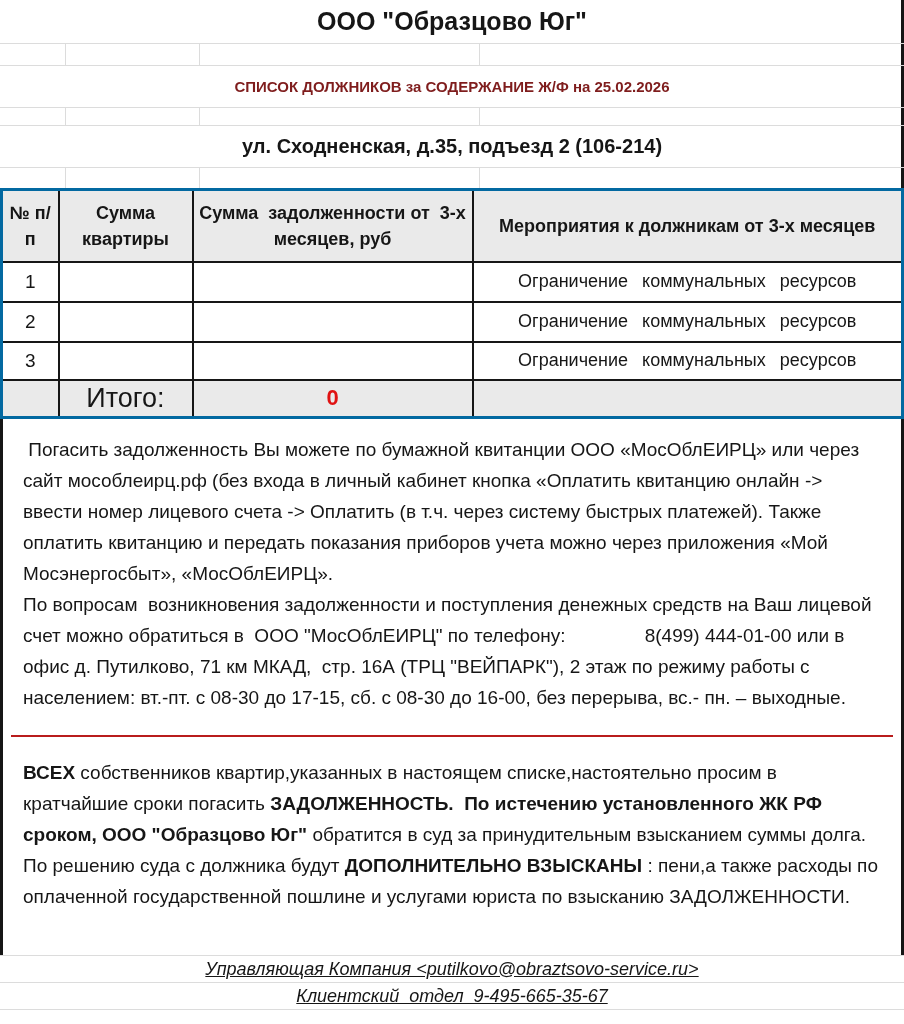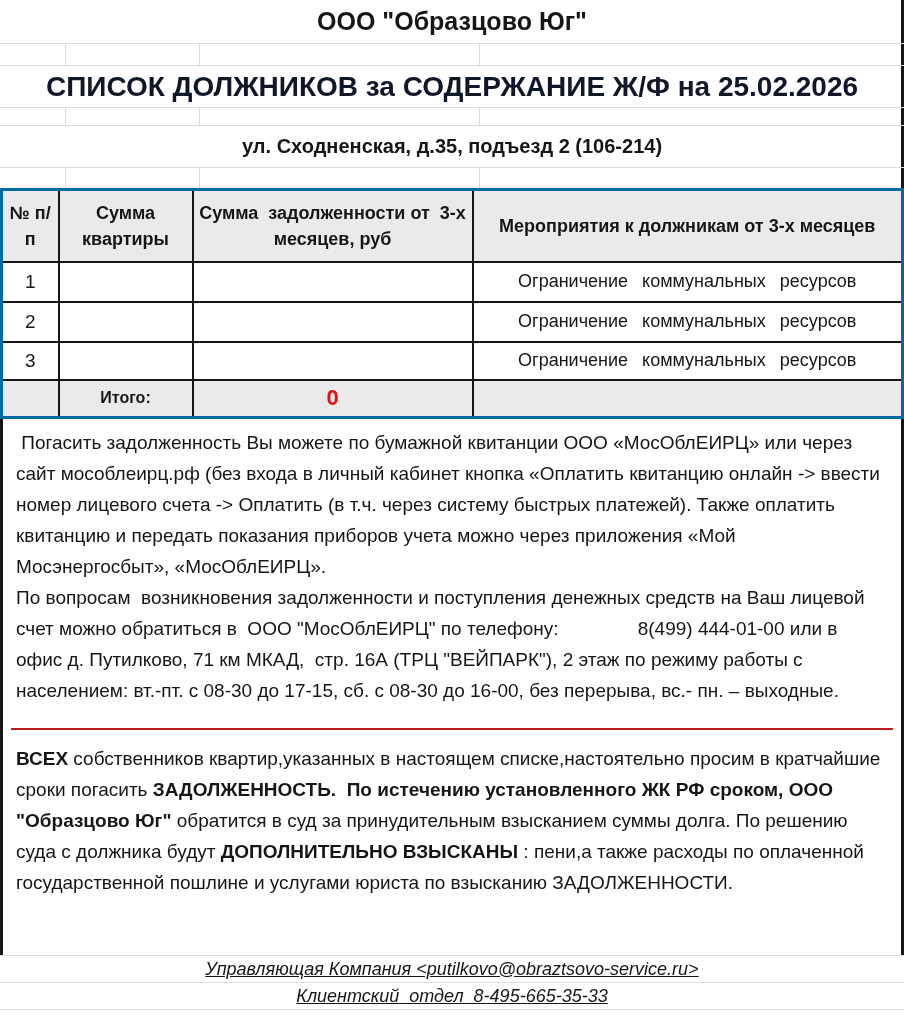--- a/index.html
+++ b/index.html
@@ -11,45 +11,45 @@
   .edge-right-top { position:absolute; top:0; right:0; width:3px; height:188px; background:#161616; }
 
   .r { box-sizing:border-box; display:flex; align-items:center; justify-content:center; position:relative; }
   .r-title   { height:44px; border-bottom:1px solid #dcdcdc; font-size:25px; font-weight:bold; }
   .r-gap     { border-bottom:1px solid #dcdcdc; }
   .g1 { height:22px; }
   .g2 { height:18px; }
   .g3 { height:20px; border-bottom:none; }
   .vline { position:absolute; top:0; bottom:0; width:1px; background:#dcdcdc; }
   .v1 { left:65px; } .v2 { left:199px; } .v3 { left:479px; }
-  .r-subtitle { height:42px; border-bottom:1px solid #dcdcdc; font-size:28px; font-weight:bold; color:#0f172a; }
+  .r-subtitle { height:42px; border-bottom:1px solid #dcdcdc; font-size:15px; font-weight:bold; color:#7f1d1d; }
   .r-address  { height:42px; border-bottom:1px solid #dcdcdc; font-size:20px; font-weight:bold; }
 
   table.debtors { width:904px; border-collapse:collapse; table-layout:fixed; }
   table.debtors { border:3px solid #0369a1; }
   table.debtors th, table.debtors td {
     border:2px solid #161616; padding:2px 4px; box-sizing:border-box;
     vertical-align:middle; text-align:center; overflow:hidden;
   }
   table.debtors th { background:#eaeaea; font-weight:bold; font-size:18px; line-height:1.45; }
   tr.hdr  { height:72px; }
   tr.row1, tr.row2 { height:40px; }
   tr.row3, tr.totals { height:38px; }
   td.c-num { font-size:19px; }
   td.c-action { font-size:18px; white-space:pre-wrap; word-spacing:2px; }
   tr.totals td { background:#eaeaea; }
-  td.total-label { font-size:16px; font-weight:bold; }
+  td.total-label { font-size:27px; font-weight:normal; }
   td.total-value { font-size:22px; font-weight:bold; color:#e01212; }
 
   .info-box {
     box-sizing:border-box; height:536px; overflow:hidden;
     border-left:3px solid #161616; border-right:3px solid #161616;
     padding:3px 8px 0 8px;
   }
-  .para { margin:5px; font-size:19px; line-height:31px; white-space:pre-wrap; }
+  .para { margin:12px; font-size:19px; line-height:31px; white-space:pre-wrap; }
   .p2-wrap { margin-top:22px; border-top:2px solid #b91c1c; padding-top:8px; }
 
   .footer-row { height:27px; border-top:1px solid #dcdcdc; box-sizing:border-box;
     display:flex; align-items:center; justify-content:center; font-size:18px;font-style:italic; }
   .footer-row span { text-decoration:underline; white-space:pre-wrap; }
   .bottom-sliver { height:4px; border-top:1px solid #dcdcdc; box-sizing:border-box; }
 </style>
 </head>
 <body>
 
@@ -126,16 +126,16 @@
 По вопросам  возникновения задолженности и поступления денежных средств на Ваш лицевой счет можно обратиться в  ООО "МосОблЕИРЦ" по телефону:               8(499) 444-01-00 или в офис д. Путилково, 71 км МКАД,  стр. 16А (ТРЦ "ВЕЙПАРК"), 2 этаж по режиму работы с населением: вт.-пт. с 08-30 до 17-15, сб. с 08-30 до 16-00, без перерыва, вс.- пн. – выходные.</p>
     <div class="p2-wrap">
       <p class="para"><span style="font-weight: bold;">ВСЕХ</span><span> собственников квартир,указанных в настоящем списке,настоятельно просим в кратчайшие сроки погасить </span><span style="font-weight: bold;">ЗАДОЛЖЕННОСТЬ.  По истечению установленного ЖК РФ сроком, ООО "Образцово Юг"</span><span> обратится в суд за принудительным взысканием суммы долга. По решению суда с должника будут </span><span style="font-weight: bold;">ДОПОЛНИТЕЛЬНО ВЗЫСКАНЫ</span><span> : пени,а также расходы по оплаченной государственной пошлине и услугами юриста по взысканию ЗАДОЛЖЕННОСТИ.</span></p>
     </div>
   </div>
 
   <div class="footer-row">
     <span>Управляющая Компания &lt;putilkovo@obraztsovo-service.ru&gt;</span>
   </div>
   <div class="footer-row">
-    <span>Клиентский  отдел  8-495-665-35-33</span>
+    <span>Клиентский  отдел  9-495-665-35-67</span>
   </div>
   <div class="bottom-sliver"></div>
 </div>
 
 </body></html>

